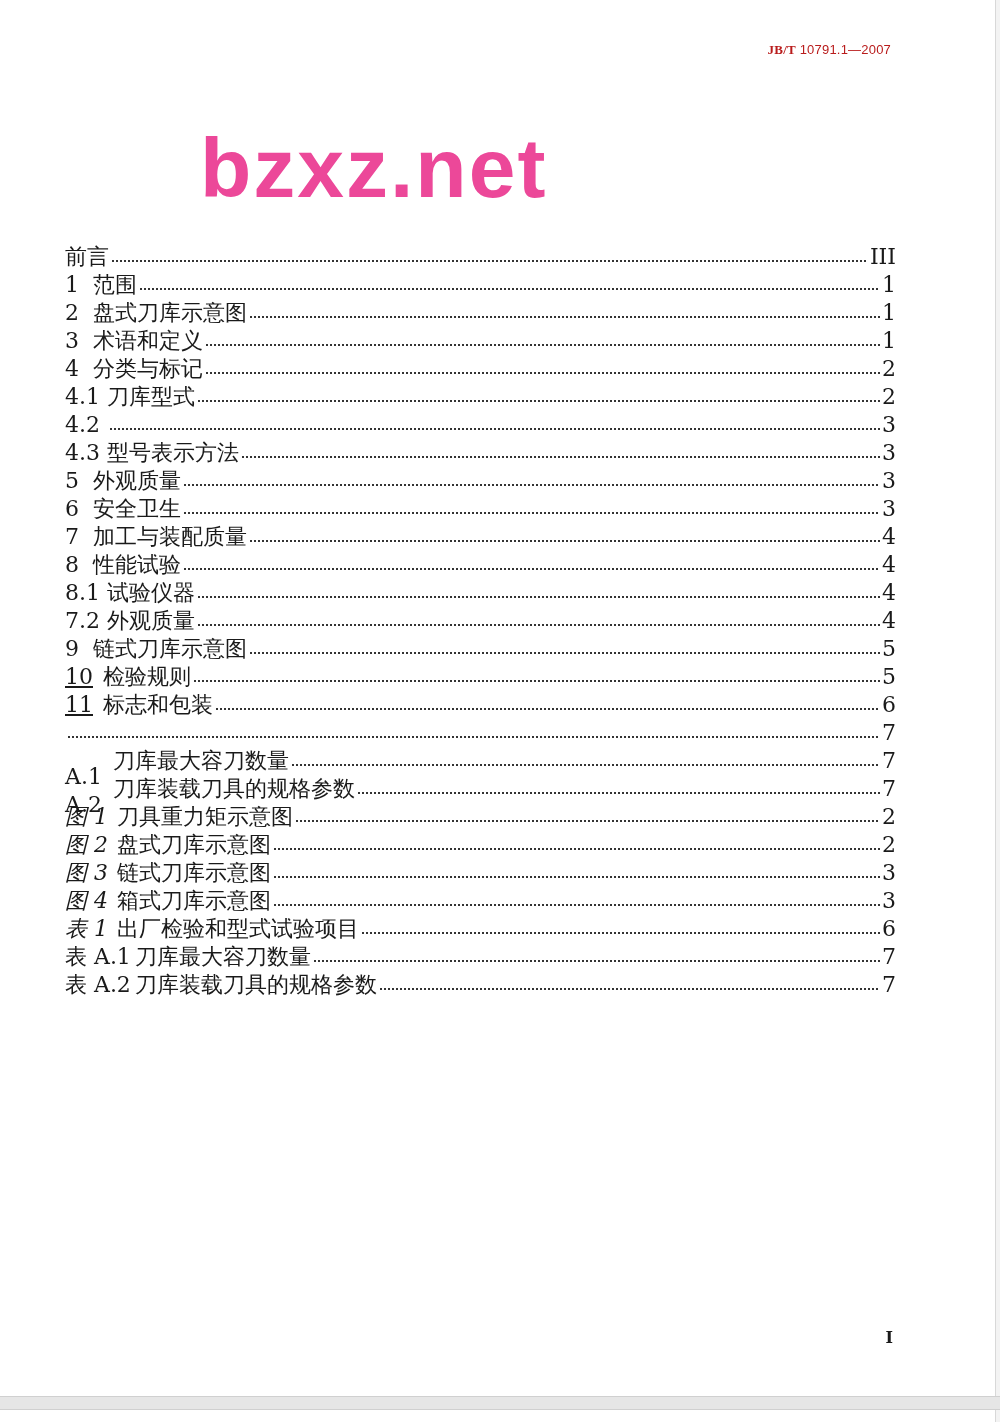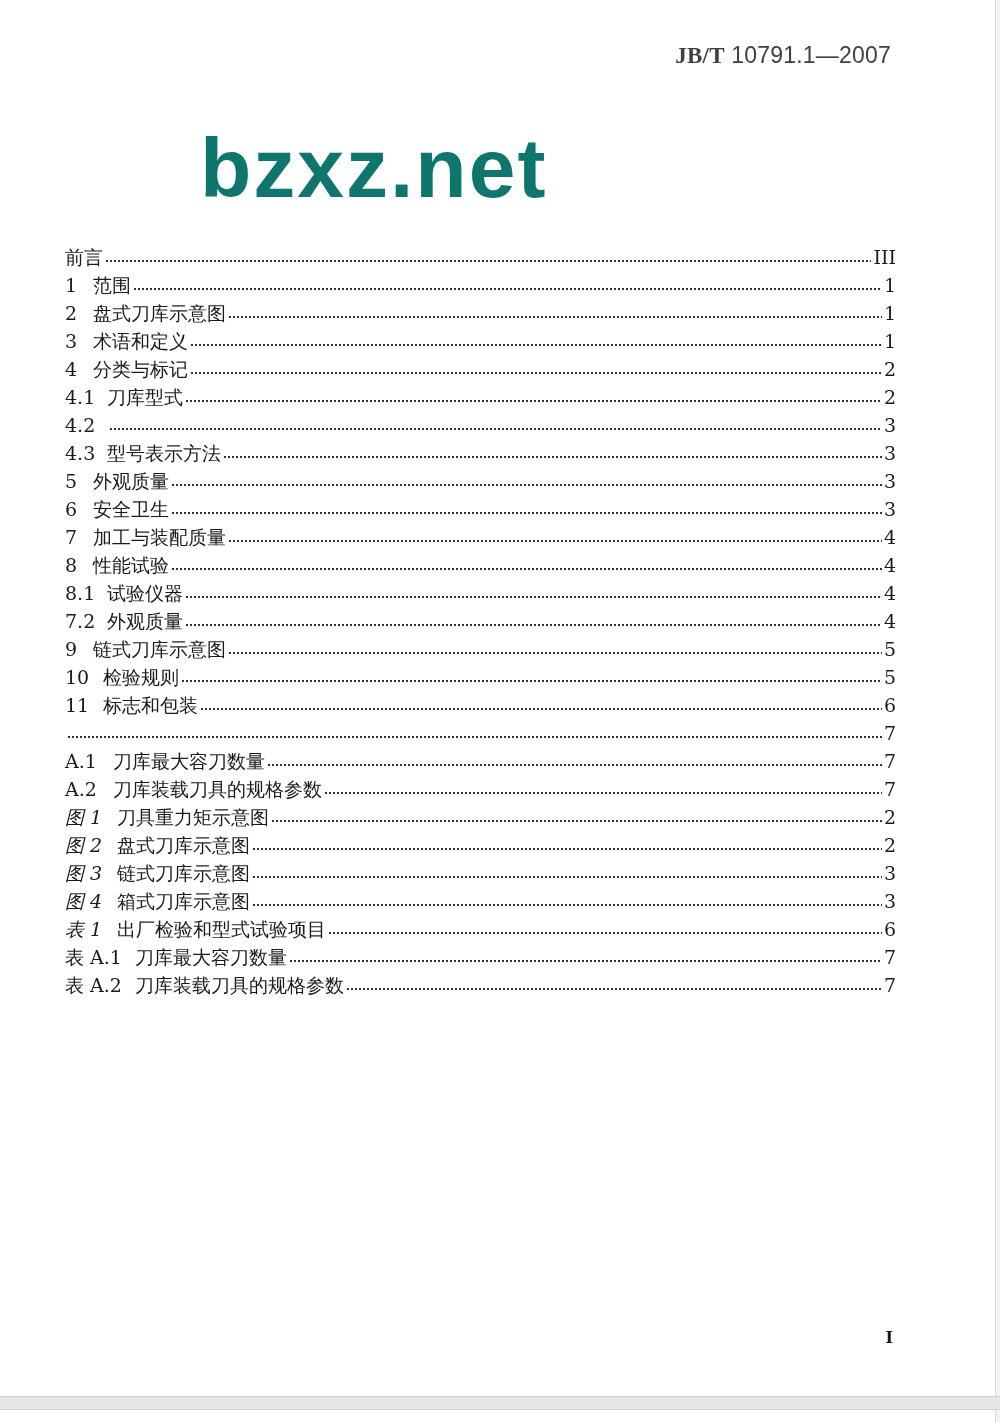--- a/index.html
+++ b/index.html
@@ -17,48 +17,48 @@
     position: absolute; left: 0; top: 1396px; width: 1000px; height: 14px;
     background: #e6e6e6; border-top: 1px solid #d0d0d0; border-bottom: 1px solid #d0d0d0;
     box-sizing: border-box;
   }
   .next-page {
     position: absolute; left: 0; top: 1410px; width: 995px; height: 12px;
     background: #ffffff; border-right: 1px solid #d8d8d8;
   }
   .std-code {
     position: absolute; right: 104px; top: 42px;
-    font-family: "Liberation Sans", sans-serif; font-size: 23px; color: #404040;
+    font-family: "Liberation Sans", sans-serif; font-size: 13px; color: #b91c1c;
     letter-spacing: 0.2px;
   }
   .std-code .prefix { font-family: "Liberation Serif", serif; font-weight: bold; }
   .watermark {
     position: absolute; left: 200px; top: 126px;
     font-family: "Liberation Sans", sans-serif; font-weight: bold;
-    font-size: 84px; color: #0f766e; letter-spacing: 2px; line-height: 1;
+    font-size: 84px; color: #ec4899; letter-spacing: 2px; line-height: 1;
     user-select: none;
   }
   .title {
     position: absolute; left: 0; width: 995px; top: 152px; text-align: center;
     font-family: "DejaVu Sans", sans-serif; font-weight: bold; font-size: 28px;
     letter-spacing: 70px; text-indent: 70px;
   }
   .toc {
     position: absolute; left: 65px; top: 243px; width: 831px;
     list-style: none; margin: 0; padding: 0;
   }
   .toc li {
     display: flex; align-items: flex-start; height: 28px; line-height: 28px;
-    font-size: 19px; white-space: nowrap;
+    font-size: 22px; white-space: nowrap;
   }
   .toc .num { display: inline-block; }
   .toc .lv1 .num { width: 28px; }
-  .toc .lv1w .num { width: 38px; }
+  .toc .lv1w .num { width: 38px; text-decoration: underline; }
   .toc .lv2 .num { width: 42px; }
-  .toc .lvA .num { width: 48px; }
+  .toc .lvA .num { width: 48px; margin-top: 16px; }
   .toc .lvF .num { width: 52px; font-style: italic; }
   .toc .lvT .num { width: 70px; }
   .toc .label { flex: 0 0 auto; }
   .toc .leader {
     flex: 1 1 auto; margin: 0 2px; height: 1px; align-self: flex-end;
     margin-bottom: 9px;
     background-image: radial-gradient(circle, #333 0.8px, transparent 1px);
     background-size: 4px 2px; background-repeat: repeat-x;
     height: 2px;
   }

